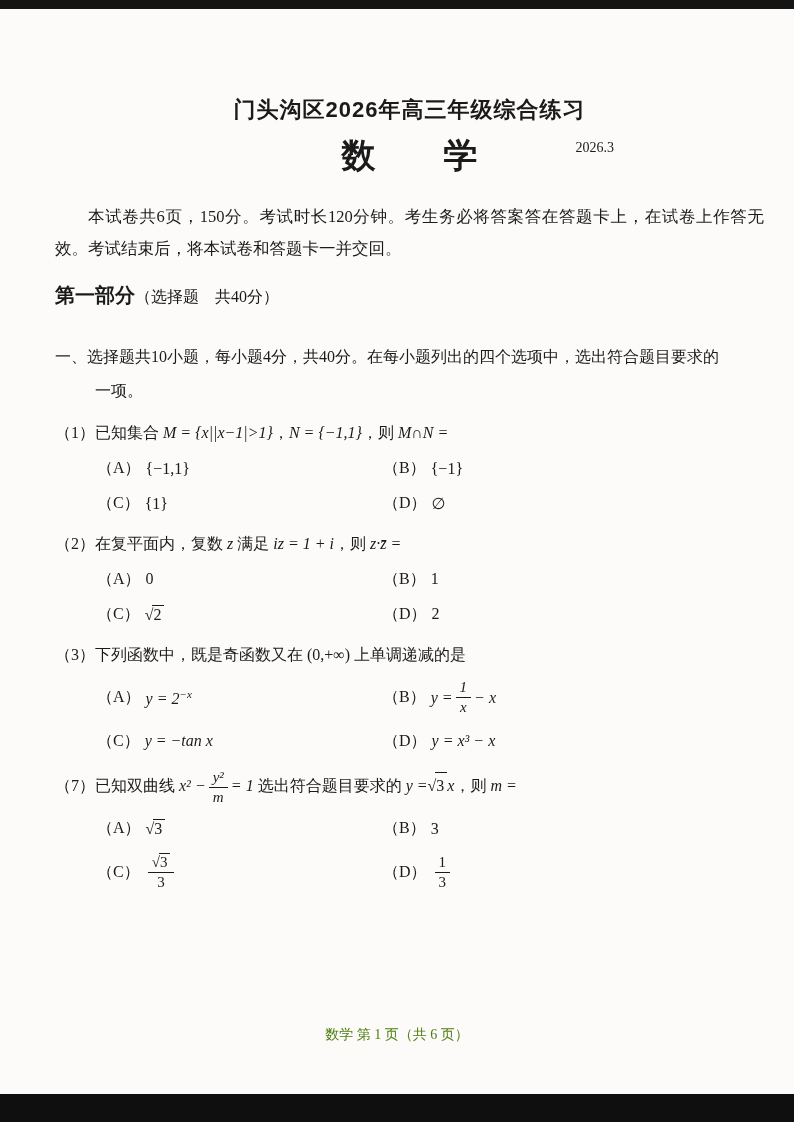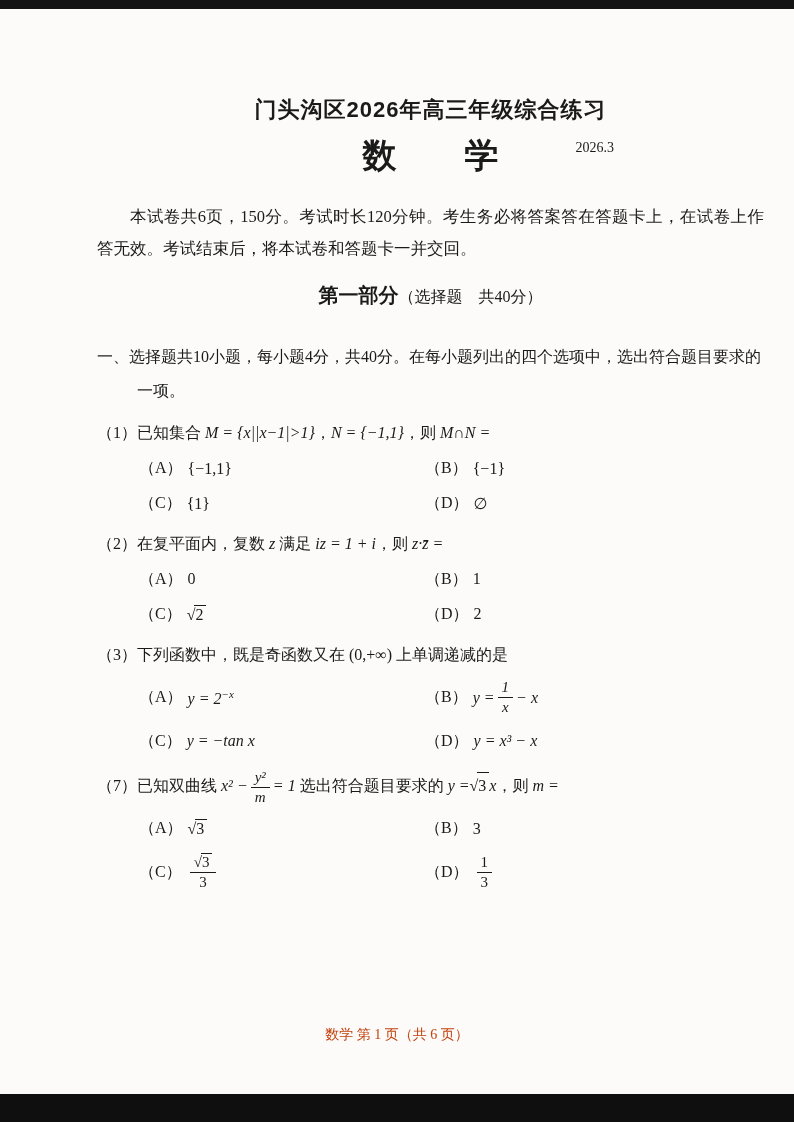--- a/index.html
+++ b/index.html
@@ -1,45 +1,45 @@
 <!DOCTYPE html>
 <html><head>
 <meta charset="utf-8">
 <style>
   html,body{margin:0;padding:0;}
   body{width:794px;height:1122px;background:#e9e9e9;font-family:"Liberation Serif","DejaVu Serif",serif;}
   .page{position:relative;width:794px;height:1122px;background:#fcfbf9;overflow:hidden;color:#1a1a1a;}
   .scan-top{position:absolute;top:0;left:0;width:100%;height:9px;background:#141414;}
   .scan-bottom{position:absolute;bottom:0;left:0;width:100%;height:28px;background:#0f0f0f;}
-  .content{padding:95px 30px 0 97px;}
+  .content{padding:95px 30px 0 55px;}
   .title{text-align:center;font-family:"Liberation Sans","DejaVu Sans",sans-serif;font-size:22px;font-weight:bold;letter-spacing:1px;}
   .subject-row{position:relative;margin-top:12px;text-align:center;height:38px;line-height:38px;}
   .subject{font-family:Liberation Serif, serif;font-size:34px;font-weight:bold;white-space:pre;}
   .date{position:absolute;right:150px;bottom:8px;font-size:14px;}
   .instructions{margin-top:26px;font-size:16.5px;line-height:1.95;text-indent:2em;text-align:justify;}
-  .section-heading{margin-top:12px;text-align:center;}
+  .section-heading{margin-top:12px;text-align:left;}
   .section-title{font-family:"Liberation Sans","DejaVu Sans",sans-serif;font-size:20px;font-weight:bold;}
   .section-sub{font-size:16px;}
   .directions{margin-top:36px;font-size:16px;line-height:1.55;}
   .directions .l1{white-space:nowrap;}
   .directions .l2{margin-left:40px;margin-top:9px;}
   .question{margin-top:17px;font-size:16px;}
   .stem{line-height:1.6;}
   .options{display:grid;grid-template-columns:286px 1fr;margin:12px 0 0 42px;row-gap:14px;align-items:center;}
   .opt{display:flex;align-items:center;}
   .opt .lbl{margin-right:5px;}
   .mi{font-style:italic;}
   sup.sup{font-size:11px;font-style:italic;}
   .frac{display:inline-flex;flex-direction:column;align-items:center;vertical-align:middle;line-height:1.15;font-size:15px;margin:0 3px;}
   .frac .num{border-bottom:1px solid #1a1a1a;padding:0 4px 1px;}
   .frac .den{padding-top:1px;}
   .sqrt{display:inline-flex;align-items:baseline;}
   .sqrt .sym{margin-right:-1px;}
   .sqrt .rad{border-top:1px solid #1a1a1a;padding:0 3px 0 1px;}
-  .footer{position:absolute;left:0;top:1026px;width:100%;text-align:center;font-size:14px;color:#c2410c;}
+  .footer{position:absolute;left:0;top:1026px;width:100%;text-align:center;font-size:14px;color:#4d7c0f;}
 </style>
 </head>
 <body>
 
 <div class="page">
   <div class="scan-top"></div>
 
   <div class="content">
 
     <div class="title">门头沟区2026年高三年级综合练习</div>

